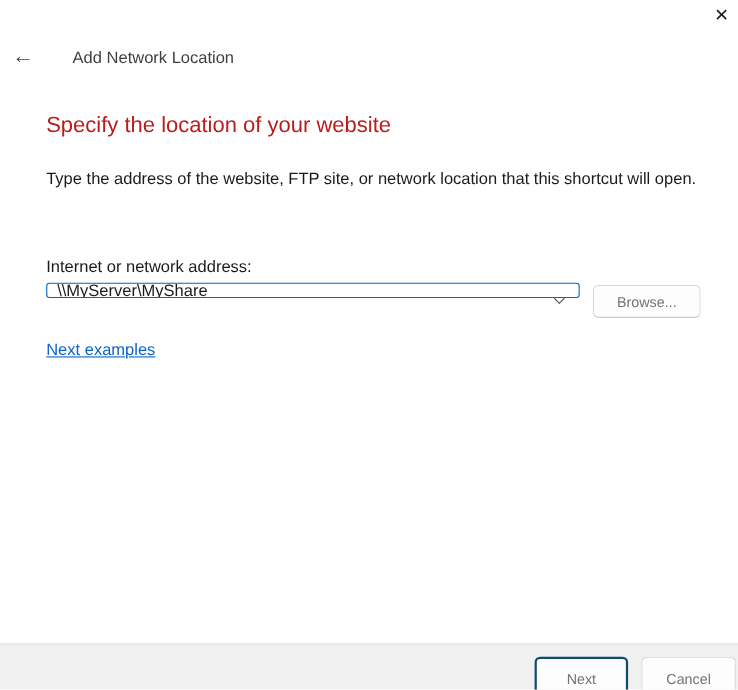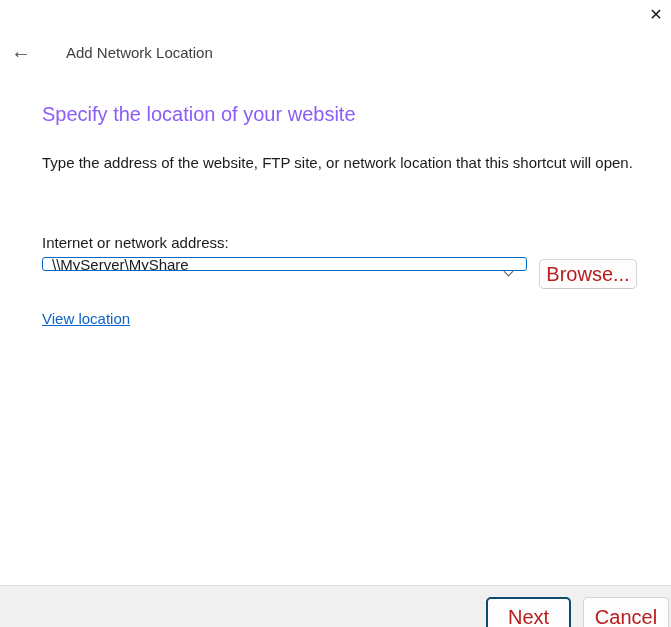--- a/index.html
+++ b/index.html
@@ -127,22 +127,22 @@
     border-bottom: 1.4px solid #5c5c5c;
     transform: rotate(45deg);
   }
   .btn {
     box-sizing: border-box;
     background: #fdfdfd;
     border: 1px solid #d5d5d5;
     border-bottom-color: #c8c8c8;
     border-radius: 5px;
     font-family: "Liberation Sans", "DejaVu Sans", sans-serif;
-    font-size: 20px;
-    color: #b91c1c;
+    font-size: 13px;
+    color: #737373;
     cursor: pointer;
     display: flex;
     align-items: center;
     justify-content: center;
   }
   .browse-btn {
     position: absolute;
     top: 259px;
     left: 539px;
     width: 98px;
@@ -191,34 +191,34 @@
 <body>
 
 <div id="window">
 
   <button class="close-btn">✕</button>
 
   <button class="back-btn">←</button>
 
   <div class="wizard-title">Add Network Location</div>
 
-  <div class="main-heading" style="color:#8b5cf6;">Specify the location of your website</div>
+  <div class="main-heading" style="color:#b91c1c;">Specify the location of your website</div>
 
   <div class="description">Type the address of the website, FTP site, or network location that this shortcut will open.</div>
 
   <div class="address-label">Internet or network address:</div>
 
   <div class="combo">
     <input type="text" value="\\MyServer\MyShare" style="">
     <span class="chevron"></span>
   </div>
 
   <button class="btn browse-btn">Browse...</button>
 
-  <a class="examples-link">View location</a>
+  <a class="examples-link">Next examples</a>
 
   <div class="footer"></div>
 
   <button class="btn next-btn">Next</button>
 
   <button class="btn cancel-btn">Cancel</button>
 
 </div>
 
 </body></html>

